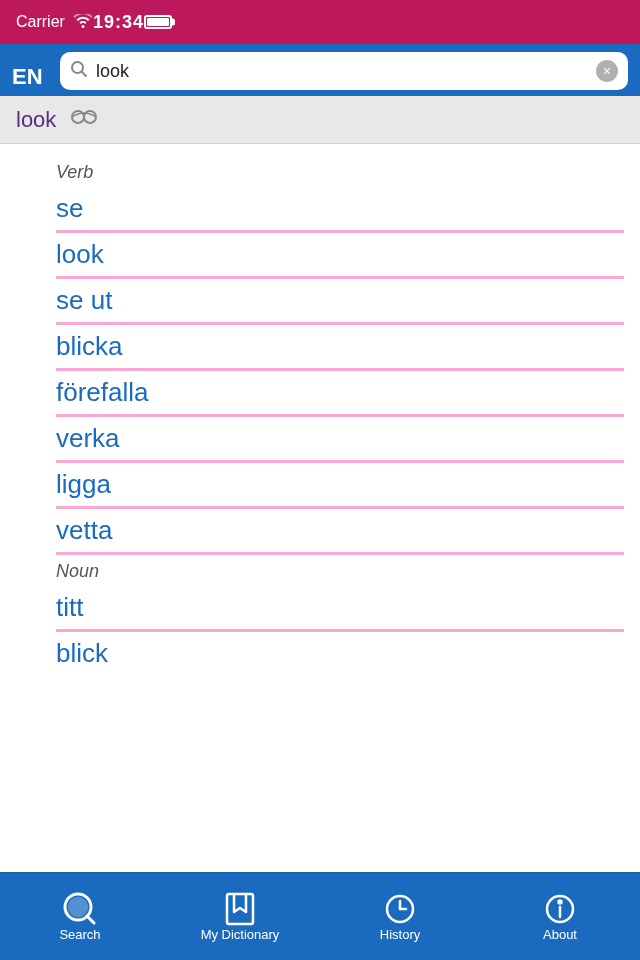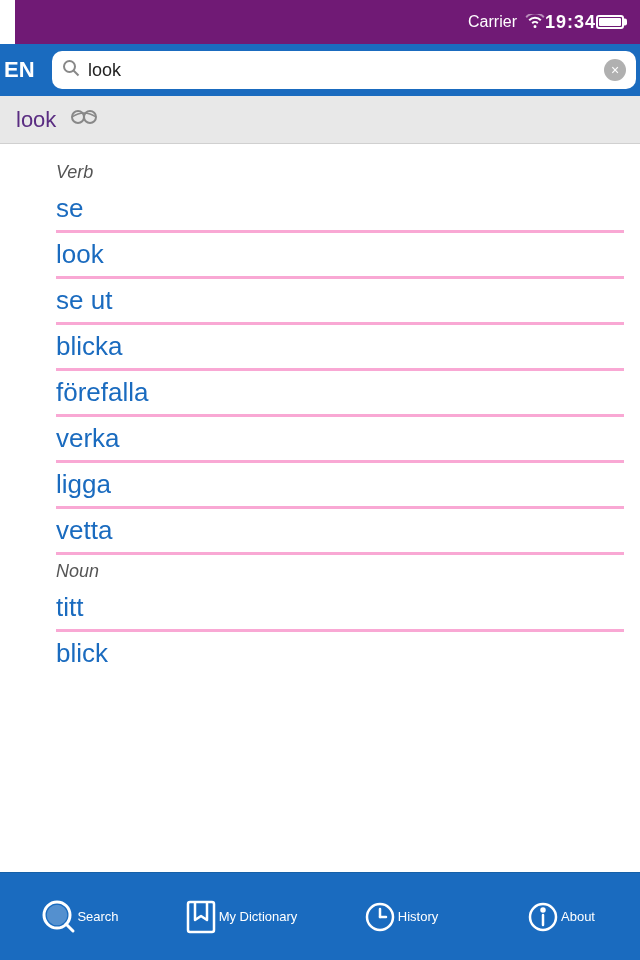--- a/index.html
+++ b/index.html
@@ -8,30 +8,29 @@
       width: 640px;
       height: 960px;
       font-family: -apple-system, 'Helvetica Neue', Arial, sans-serif;
       background: #fff;
       overflow: hidden;
       position: relative;
     }
 
     
     .status-bar {
-      background: #701a75;
+      background: #be185d;
       height: 44px;
       display: flex;
       align-items: center;
-      justify-content: flex-end;
+      justify-content: flex-start;
       padding: 0 16px;
       color: white;
       font-size: 16px;
       font-weight: 500;
-      margin-left: 15px;
     }
     .status-left { display: flex; align-items: center; gap: 8px; }
     .status-center { font-size: 18px; font-weight: 600; letter-spacing: 1px; }
     .status-right { display: flex; align-items: center; gap: 6px; }
     .wifi-icon { font-size: 14px; }
     .battery {
       width: 28px; height: 14px;
       border: 2px solid white;
       border-radius: 3px;
       position: relative;
@@ -52,22 +51,22 @@
       width: calc(100% - 2px);
       background: white;
       border-radius: 1px;
     }
 
     
     .search-header {
       background: #1a6bbf;
       height: 52px;
       display: flex;
-      align-items: center;
-      padding: 6px 4px;
+      align-items: flex-end;
+      padding: 6px 12px;
       gap: 12px;
     }
     .lang-label {
       color: white;
       font-size: 22px;
       font-weight: 600;
       min-width: 36px;
     }
     .search-bar {
       flex: 1;
@@ -150,21 +149,21 @@
       bottom: 0; left: 0; right: 0;
       height: 88px;
       background: #1a6bbf;
       display: flex;
       align-items: stretch;
       border-top: 1px solid #1560a8;
     }
     .tab-item {
       flex: 1;
       display: flex;
-      flex-direction: row;
+      flex-direction: column;
       align-items: center;
       justify-content: center;
       cursor: pointer;
       color: white;
     }
     .tab-item.active { color: white; }
     .tab-icon {
       width: 36px; height: 36px;
       display: flex; align-items: center; justify-content: center;
     }

